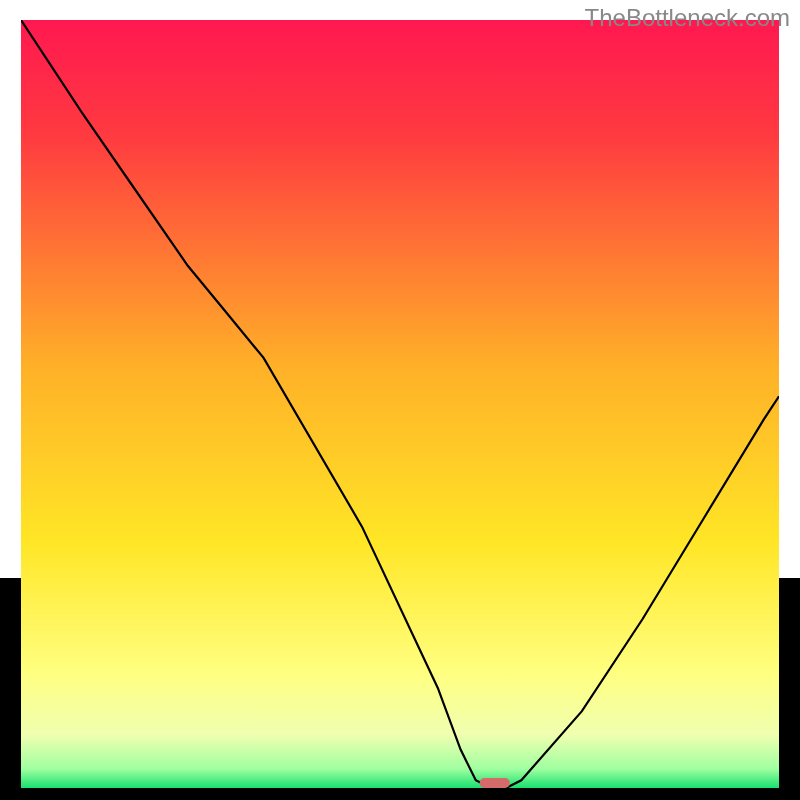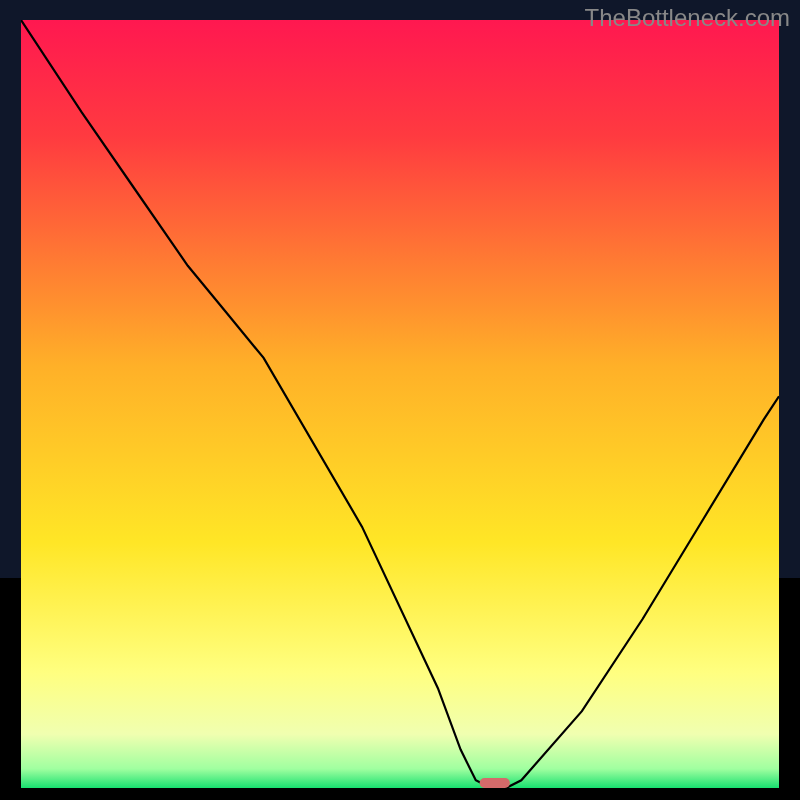--- a/index.html
+++ b/index.html
@@ -7,21 +7,21 @@
     padding: 0;
     width: 800px;
     height: 800px;
     background: #000;
     overflow: hidden;
   }
   .chart-container {
     position: relative;
     width: 800px;
     height: 578px;
-    background: #0f172a;
+    background: #ffffff;
   }
   .watermark {
     position: absolute;
     top: 4px;
     right: 10px;
     color: #888;
     font-family: Arial, Helvetica, sans-serif;
     font-size: 24px;
     font-weight: 500;
     z-index: 10;

